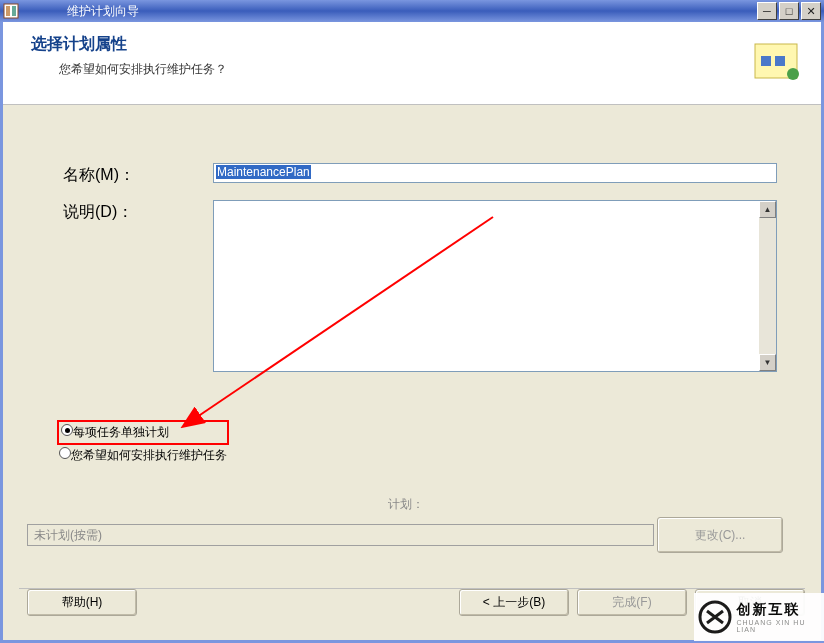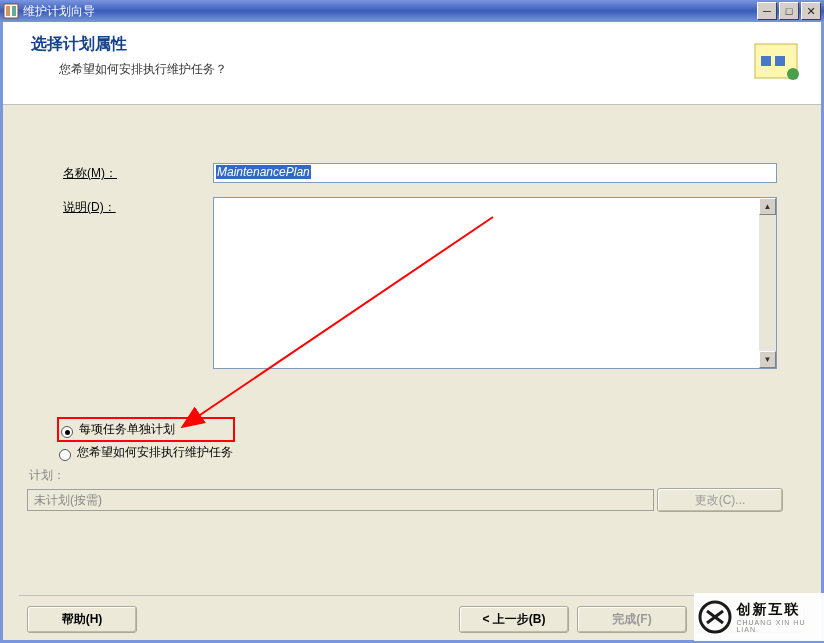--- a/index.html
+++ b/index.html
@@ -13,20 +13,21 @@
       position: relative;
     }
     .titlebar {
       height: 22px;
       background: linear-gradient(to bottom, #7a96df 0%, #3a5dbb 50%, #7a96df 100%);
       display: flex;
       align-items: center;
       padding: 0 3px;
       color: #fff;
       position: relative;
+      gap: 44px;
     }
     .titlebar-icon {
       width: 16px; height: 16px;
       margin-right: 4px;
       display: inline-flex;
       align-items: center;
       justify-content: center;
     }
     .titlebar-text {
       flex: 1;
@@ -87,36 +88,34 @@
       padding: 58px 44px 0 60px;
     }
     .form-row {
       display: flex;
       align-items: flex-start;
       margin-bottom: 14px;
     }
     .form-label {
       width: 150px;
       padding-top: 2px;
-      font-size: 12px;
-      text-decoration: underline;
+      font-size: 16px;
     }
     .text-input {
       flex: 1;
       height: 20px;
       border: 1px solid #7f9db9;
       background: #fff;
       font-size: 12px;
       padding: 1px 2px;
     }
     .text-input .selected {
       background: #316ac5;
       color:#fff;
       padding: 0 1px;
-      font-style: italic;
     }
     .textarea-wrap {
       flex:1;
       position: relative;
       height: 172px;
       border: 1px solid #7f9db9;
       background:#fff;
       display:flex;
     }
     .textarea-inner {
@@ -143,70 +142,69 @@
       margin-top: 30px;
       margin-left: -10px;
       display:inline-block;
       padding: 4px 10px 4px 4px;
     }
     .radio-highlight {
       border: 2px solid #ff0000;
     }
     .radio-row {
       display:flex;
-      align-items:flex-end;
-      gap:6px;
+      align-items:flex-start;
       padding:2px 2px;
       font-size:12px;
     }
     .radio-circle {
       width:12px;height:12px;border-radius:50%;
       border:1px solid #555;background:#fff;
       display:flex;align-items:center;justify-content:center;
     }
     .radio-dot {
       width:5px;height:5px;border-radius:50%;background:#000;
     }
     .schedule-section {
+      margin-top: 26px;
       margin-left: -40px;
       margin-right: -10px;
       padding: 0 4px;
+      text-align: center;
     }
     .schedule-label {
       font-size:12px;color:#888;margin-bottom:4px;margin-left:2px;
     }
     .schedule-row {
       display:flex;gap:3px;align-items:center;
     }
     .schedule-input {
       flex:1;height:22px;border:1px solid #a0a0a0;
       background:#ece9d8;color:#888;font-size:12px;
       padding:2px 6px;display:flex;align-items:center;
     }
     .btn {
-      height: 24px;
+      height: 36px;
       min-width: 100px;
       background:#ece9d8;
       border:1px solid #aca899;
       border-radius:3px;
       font-size:12px;
       display:inline-flex;align-items:center;justify-content:center;
       padding: 0 10px;
       box-shadow: inset 1px 1px 0 #fff, inset -1px -1px 0 #c0bba8;
     }
     .btn.disabled { color:#999; }
     .button-bar {
       position:absolute;
-      bottom: 7px;
+      bottom: 24px;
       left: 16px; right: 16px;
       border-top: 1px solid #c0c0c0;
-      padding-top: 10px;
       display:flex;
       align-items:center;
-      font-weight:bold;
     }
     .button-bar .spacer { flex:1; }
     .button-bar .btn { margin-left: 8px; min-width:110px; height:27px; }
     .btn-help { min-width:110px; }
     .watermark {
       position:absolute;
       right: 0;
       bottom: 2px;
       width: 130px;
       height: 48px;

